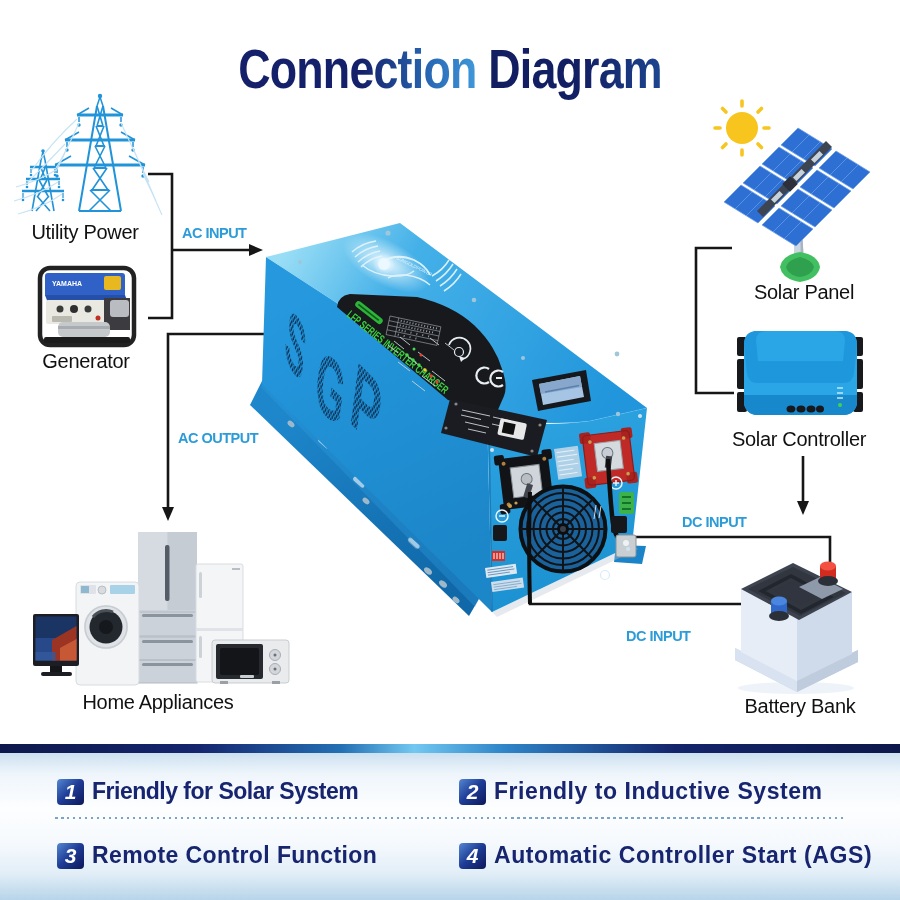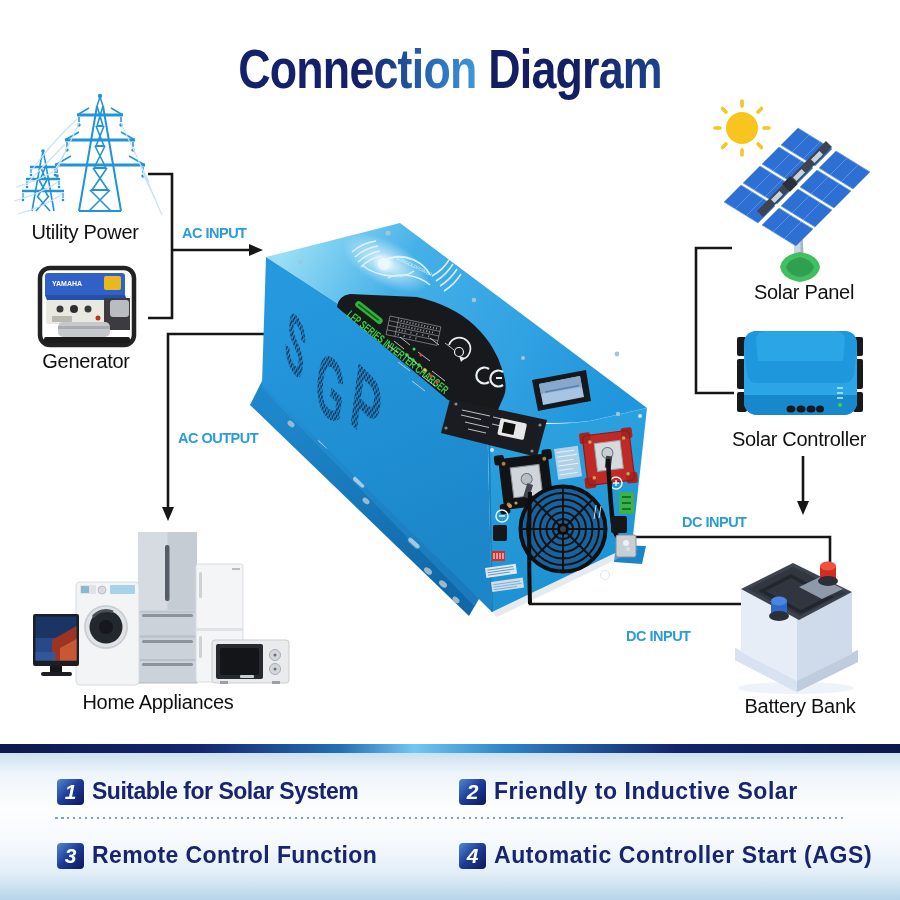--- a/index.html
+++ b/index.html
@@ -500,25 +500,25 @@
  <text x="799" y="446" text-anchor="middle" letter-spacing="-0.3">Solar Controller</text>
  <text x="800" y="713" text-anchor="middle" letter-spacing="-0.3">Battery Bank</text>
 </g>
 </svg>
 
 <div class="bar1b"></div>
 <div class="band"></div>
 <div class="dash"></div>
 <div class="feat" style="left:57px;top:778px;">
       <span class="badge">1</span>
-      <span class="ftxt" style="letter-spacing:-0.5px;">Suitable for Solar System</span>
+      <span class="ftxt" style="letter-spacing:-0.5px;">Friendly for Solar System</span>
     </div>
 <div class="feat" style="left:459px;top:778px;">
       <span class="badge">2</span>
-      <span class="ftxt" style="letter-spacing:0.55px;">Friendly to Inductive Solar</span>
+      <span class="ftxt" style="letter-spacing:0.55px;">Friendly to Inductive System</span>
     </div>
 <div class="feat" style="left:57px;top:842px;">
       <span class="badge">3</span>
       <span class="ftxt" style="letter-spacing:0.4px;">Remote Control Function</span>
     </div>
 <div class="feat" style="left:459px;top:842px;">
       <span class="badge">4</span>
       <span class="ftxt" style="letter-spacing:0.6px;">Automatic Controller Start (AGS)</span>
     </div>
 </div>

